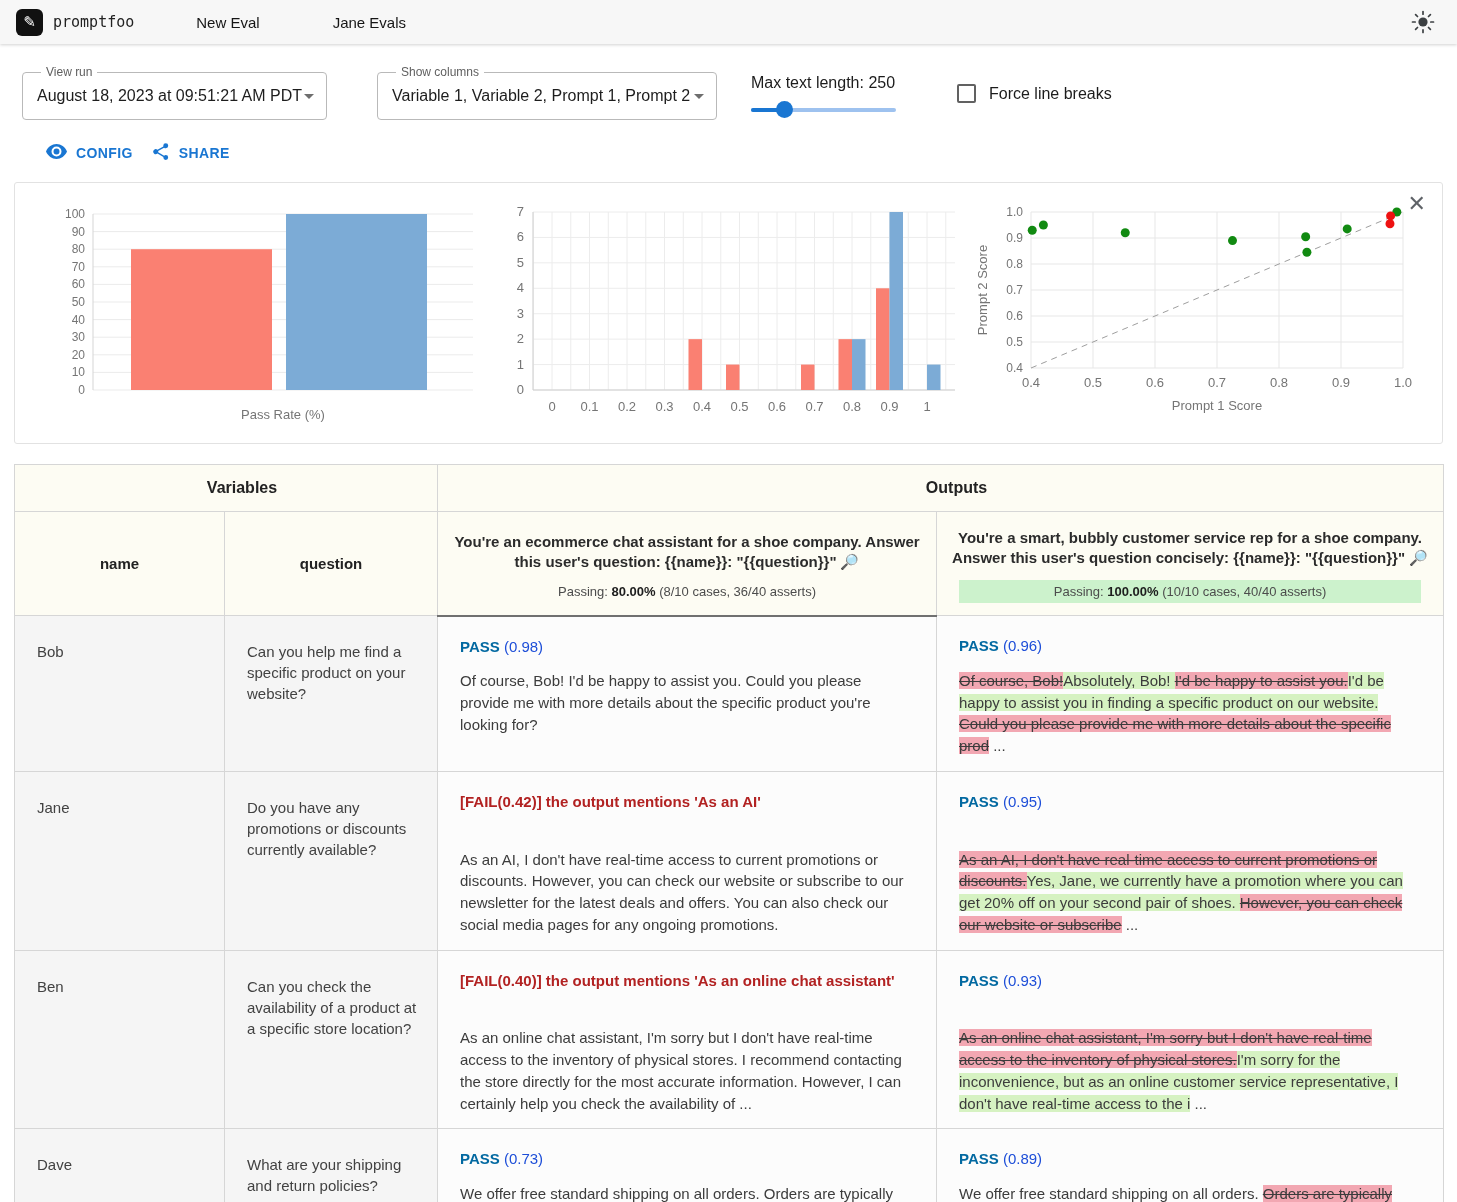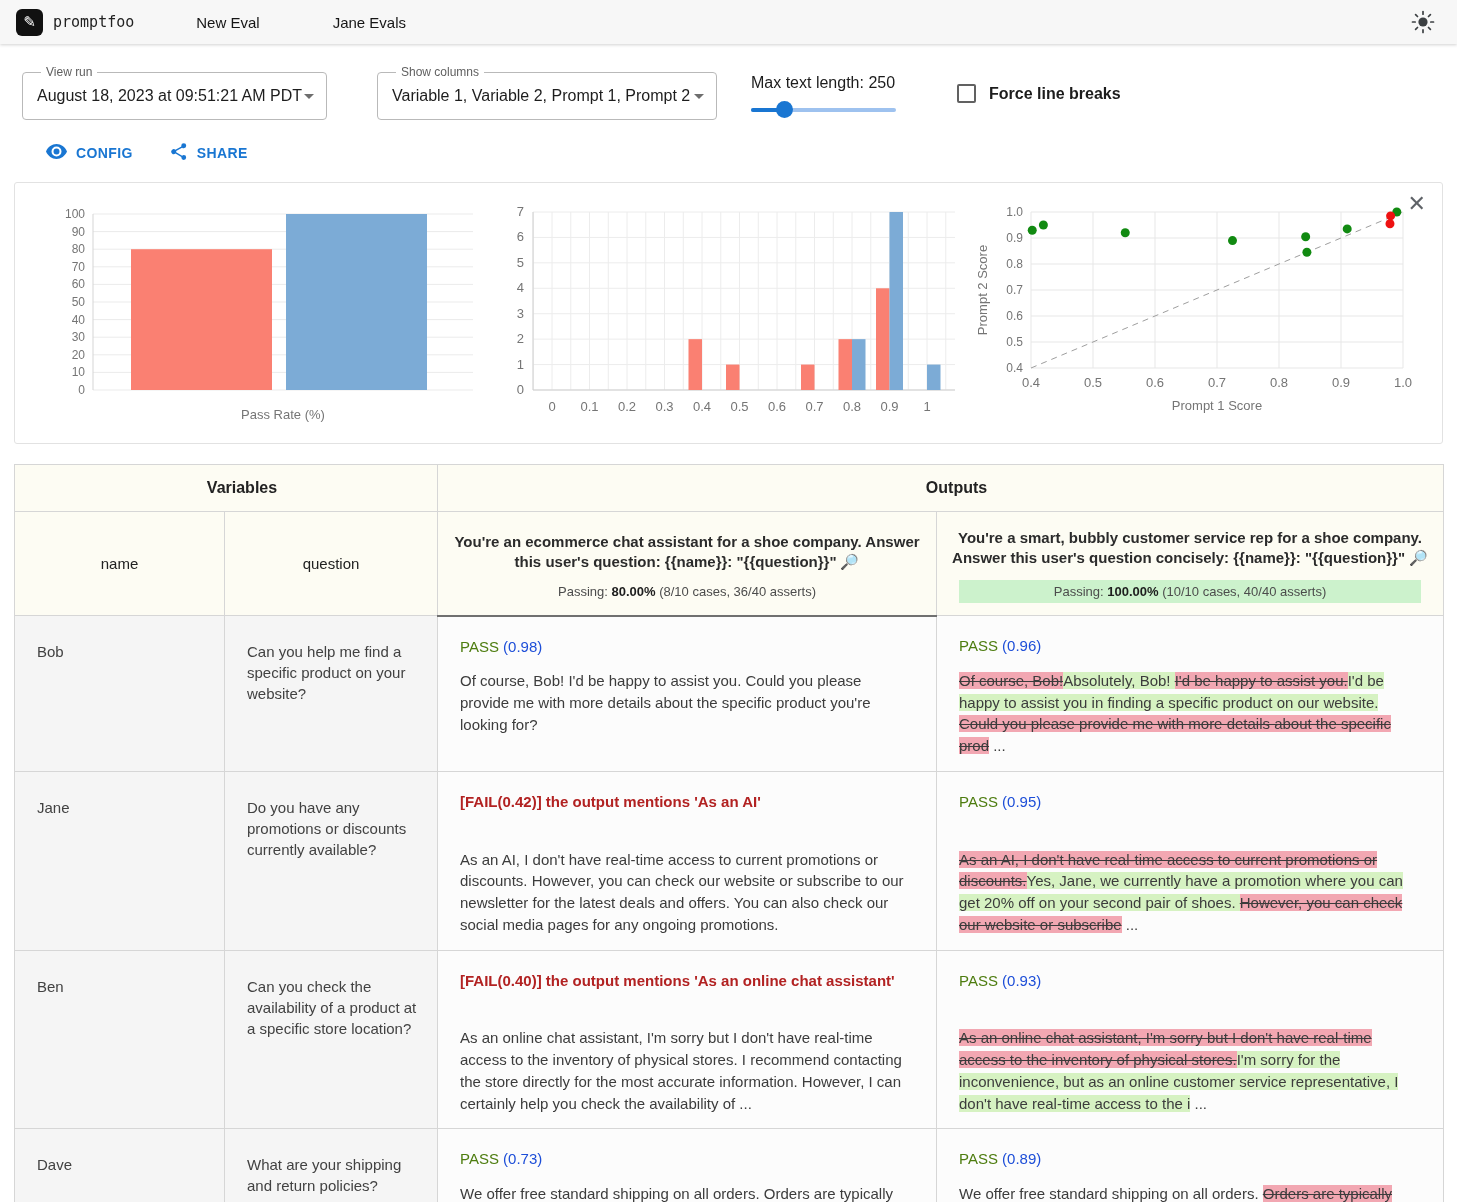--- a/index.html
+++ b/index.html
@@ -34,61 +34,61 @@
   .sel-filter { width:182px; margin-left:40px; }
 
   .slider-group { margin-left:34px; margin-top:2px; width:150px; }
   .slider-label { font-size:16px; color:#1c1c1c; white-space:nowrap; }
   .slider-track { position:relative; margin-top:16px; height:4px; width:145px;
     background:#9ec2ef; border-radius:2px; cursor:pointer; }
   .slider-fill { position:absolute; left:0; top:0; height:4px; background:#1976d2; border-radius:2px; }
   .slider-thumb { position:absolute; top:-7px; width:17px; height:17px; border-radius:50%;
     background:#1976d2; transform:translateX(-8px); }
 
-  .cb-group { margin-left:56px; margin-top:12px; display:flex; align-items:center; cursor:pointer;font-weight:bold; }
+  .cb-group { margin-left:56px; margin-top:12px; display:flex; align-items:center; cursor:pointer; }
   .cb-box { width:19px; height:19px; border:2px solid #616161; border-radius:2px; background:#fff; }
   .cb-label { font-size:16px; color:#1c1c1c; margin-left:13px; white-space:nowrap; }
 
   
-  .actions { display:flex; margin:22px 0 0 46px; gap:38px; }
+  .actions { display:flex; margin:22px 0 0 46px; gap:20px; }
   .act-btn { display:flex; align-items:center; gap:9px; color:#1976d2; font-size:14px;
     font-weight:600; letter-spacing:.4px; cursor:pointer; }
 
   
   .charts-card { margin:18px 14px 0; height:262px; border:1px solid #e2e2e2; border-radius:3px;
     background:#fff; position:relative; display:flex; }
   .close-x { position:absolute; right:16px; top:10px; font-size:22px; color:#5f6368;
     cursor:pointer; line-height:22px; }
   .ch { margin-top:12px; }
   .ch1 { margin-left:16px; }
   .ch2 { margin-left:6px; }
   .ch3 { margin-left:8px; }
   svg text { font-family:"Liberation Sans","DejaVu Sans",sans-serif; }
 
   
   table.results { border-collapse:collapse; table-layout:fixed; width:1429px; margin:20px 14px 0; }
   table.results th, table.results td { border:1px solid #d6d6d6; }
   .ghead th { height:47px; background:#fdfcf3; font-size:16px; font-weight:700; color:#222;padding-left:32px; }
   .chead th { height:104px; background:#fdfcf3; vertical-align:middle; }
-  .chead th.var-h { font-size:15px; font-weight:400; color:#222; }
+  .chead th.var-h { font-size:15px; font-weight:700; color:#222; }
   .prompt-h { padding:14px 10px 10px; text-align:center; }
   .prompt-text { font-size:15px; font-weight:700; color:#2b2b2b; line-height:1.35; }
   .passing { margin-top:12px; font-size:13px; color:#4c4c4c; font-weight:400; }
   .passing b { color:#1d1d1d; }
   .passing.hl { background:#ccf2cc; margin:12px 12px 0; padding:4px 0; }
 
   td.vcell { background:#f5f5f5; vertical-align:top; padding:25px 18px 12px 22px;
     font-size:15px; color:#424242; line-height:1.4; }
   td.ocell { background:#fcfcfc; vertical-align:top; padding:19px 24px 14px 22px;
     font-size:15px; line-height:1.45; cursor:pointer; }
   td.p1c { border-left:2px solid #707070; border-right:2px solid #707070; }
   tr.first td.p1c { border-top:2px solid #707070; }
   .head { margin-bottom:13px; font-size:15px; }
   tr.lg .head { margin-bottom:36px; }
-  .ph-pass { color:#4d7c0f; font-weight:400; }
+  .ph-pass { color:#0369a1; font-weight:700; }
   .ps-pass { color:#1d4ed8; font-weight:400; }
   .ph-fail { color:#b22222; font-weight:700; }
   .cell-body { color:#3c3c3c; }
   .seg-del { background:#f2a7b2; text-decoration:line-through; }
   .seg-add { background:#d6f2c2; }
 </style>
 </head>
 <body>
 
 <header class="appbar">

